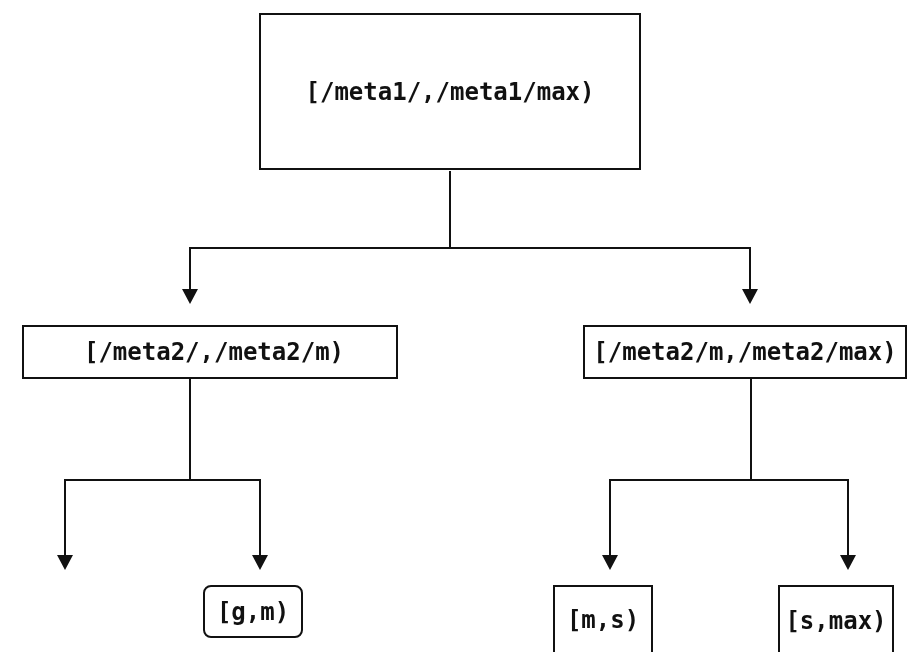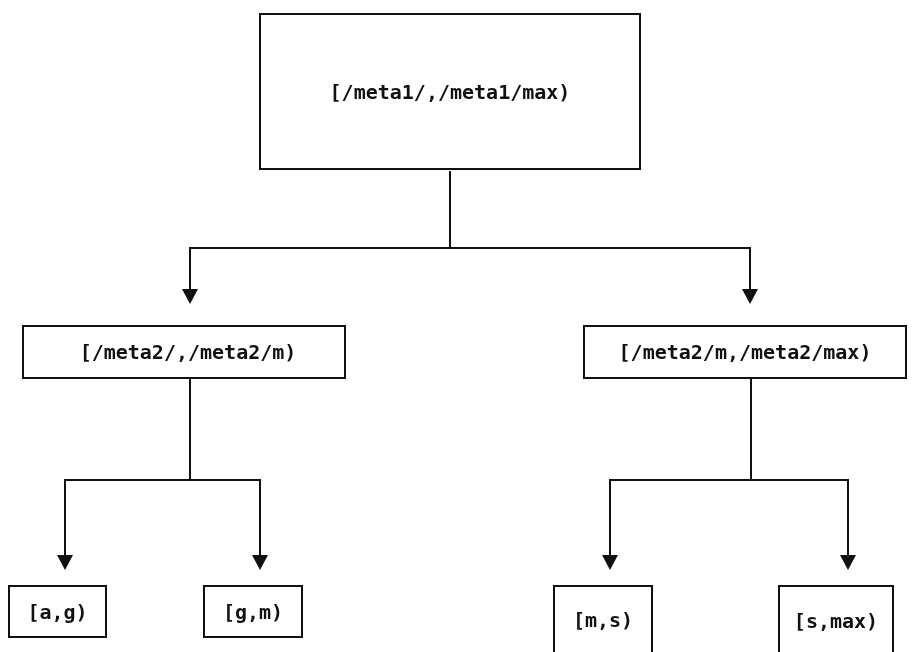--- a/index.html
+++ b/index.html
@@ -23,31 +23,31 @@
     height: 652px;
   }
   .node {
     position: absolute;
     box-sizing: border-box;
     border: 2px solid #111111;
     background: #ffffff;
     display: flex;
     align-items: center;
     justify-content: center;
-    font-size: 20px;
+    font-size: 24px;
     font-weight: bold;
     color: #111111;
     white-space: nowrap;
     letter-spacing: 0;
   }
   .node-root  { left: 259px; top: 13px;  width: 382px; height: 157px; }
-  .node-left  { left: 22px;  top: 325px; width: 324px; height: 54px; padding-left: 8px; }
+  .node-left  { left: 22px;  top: 325px; width: 376px; height: 54px; padding-left: 8px; }
   .node-right { left: 583px; top: 325px; width: 324px; height: 54px; justify-content: center; }
   .node-ag    { left: 8px;   top: 585px; width: 99px;  height: 53px; }
-  .node-gm    { left: 203px; top: 585px; width: 100px; height: 53px; }
+  .node-gm    { left: 203px; top: 585px; width: 100px; height: 53px; border-radius: 8px; }
   .node-ms    { left: 553px; top: 585px; width: 100px; height: 69px; }
   .node-smax  { left: 778px; top: 585px; width: 116px; height: 71px; }
   .edge-line {
     stroke: #111111;
     stroke-width: 2;
     fill: none;
   }
   .edge-arrowhead {
     fill: #111111;
     stroke: none;
@@ -93,23 +93,20 @@
   </div>
 
   <div class="node node-left">
     <span>[/meta2/,/meta2/m)</span>
   </div>
 
   <div class="node node-right">
     <span>[/meta2/m,/meta2/max)</span>
   </div>
 
-  <div class="node node-ag">
-    <span>[a,g)</span>
-  </div>
 
   <div class="node node-gm">
     <span>[g,m)</span>
   </div>
 
   <div class="node node-ms">
     <span>[m,s)</span>
   </div>
 
   <div class="node node-smax">

